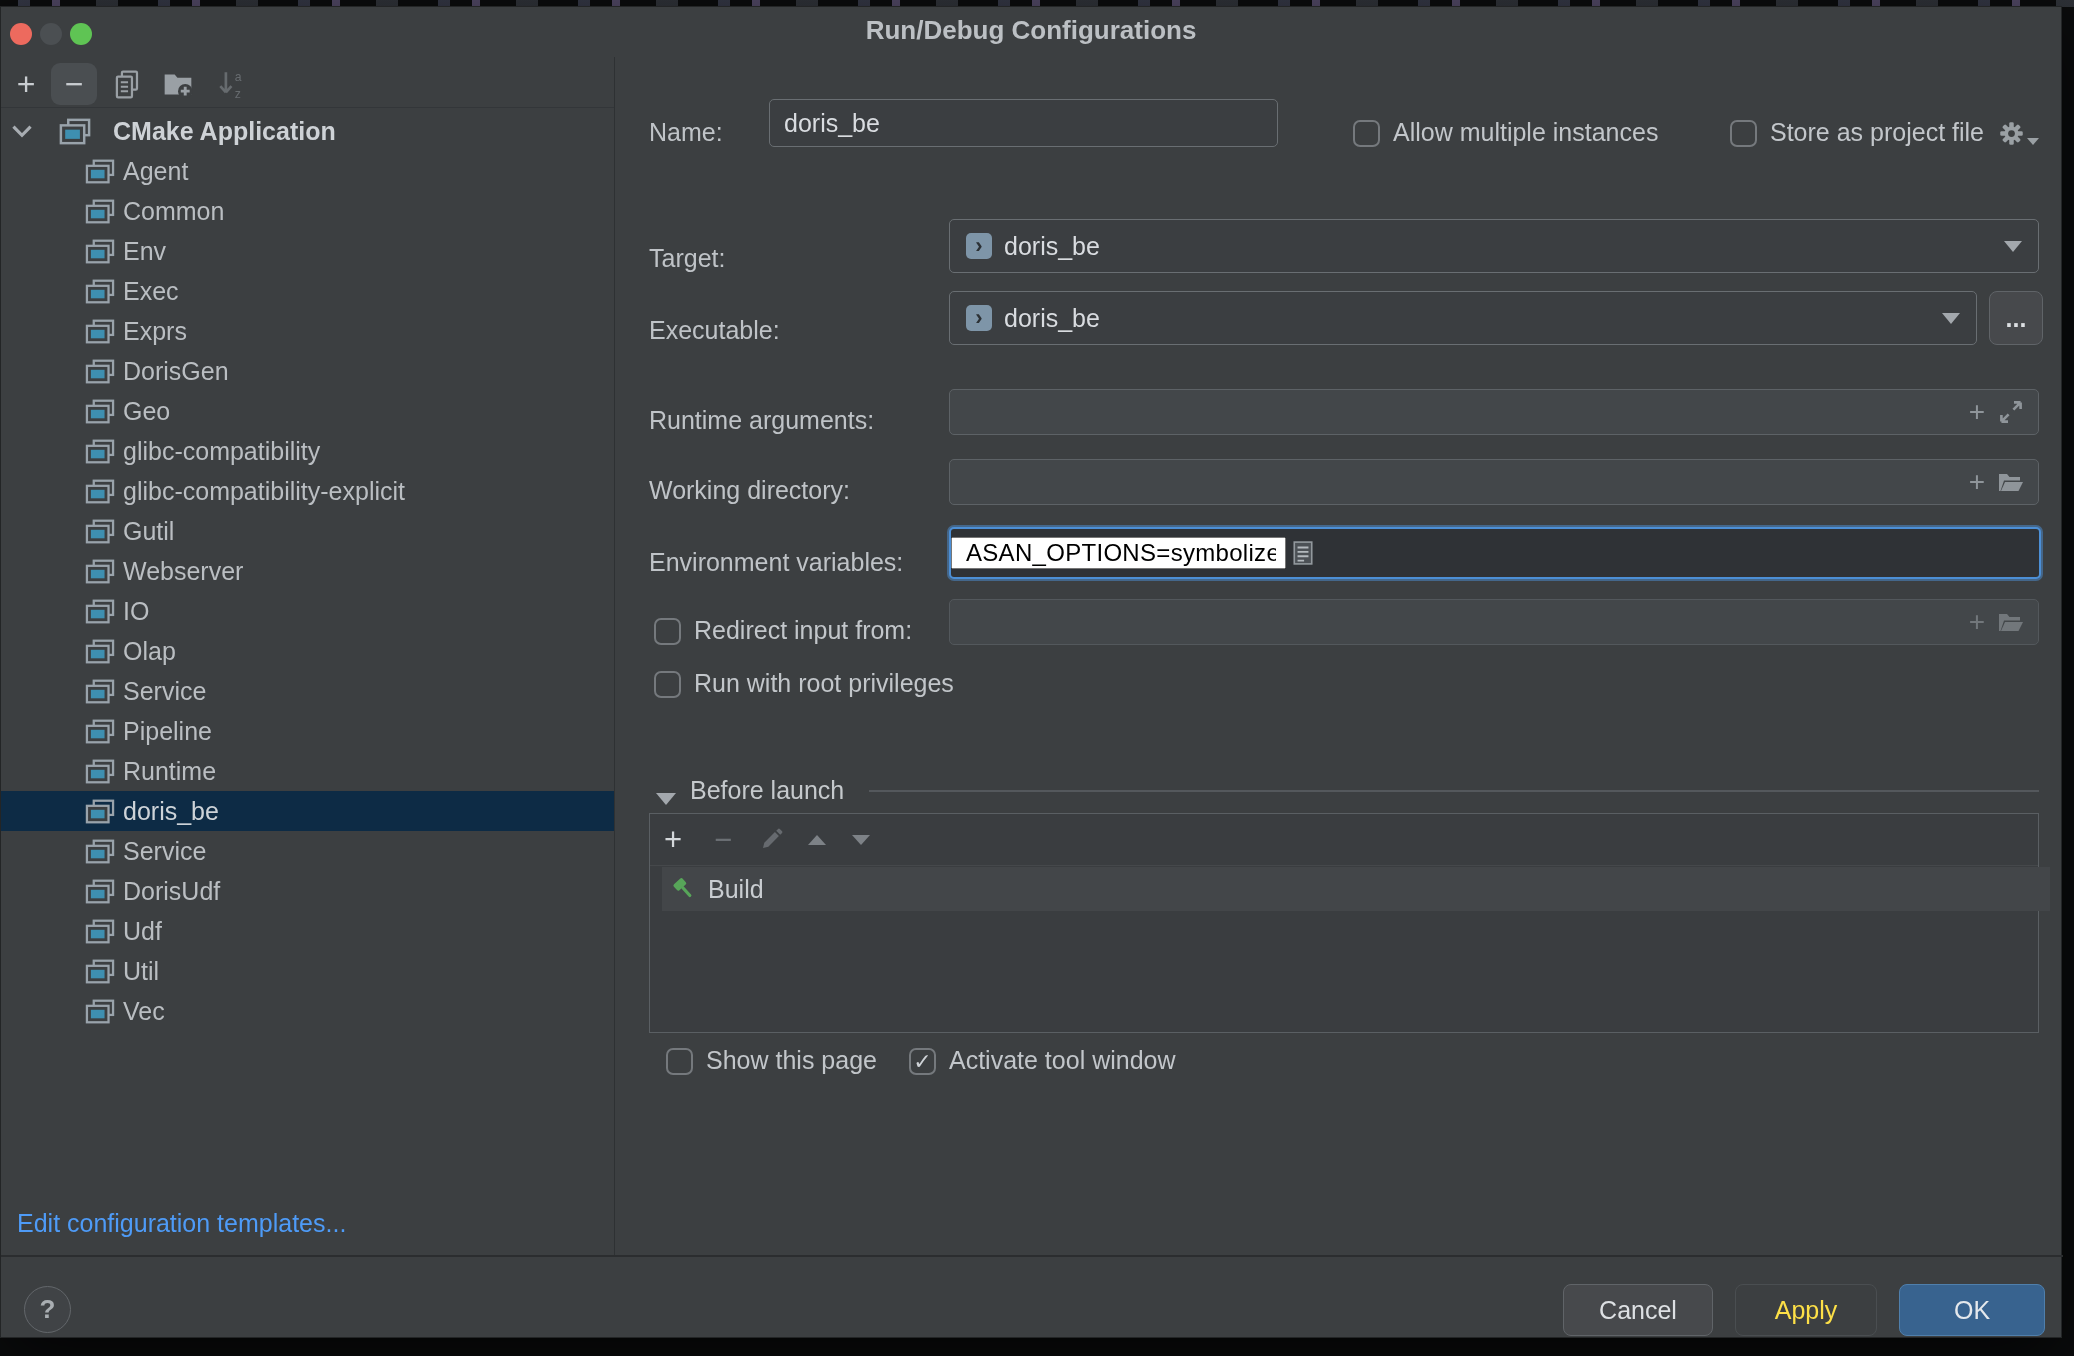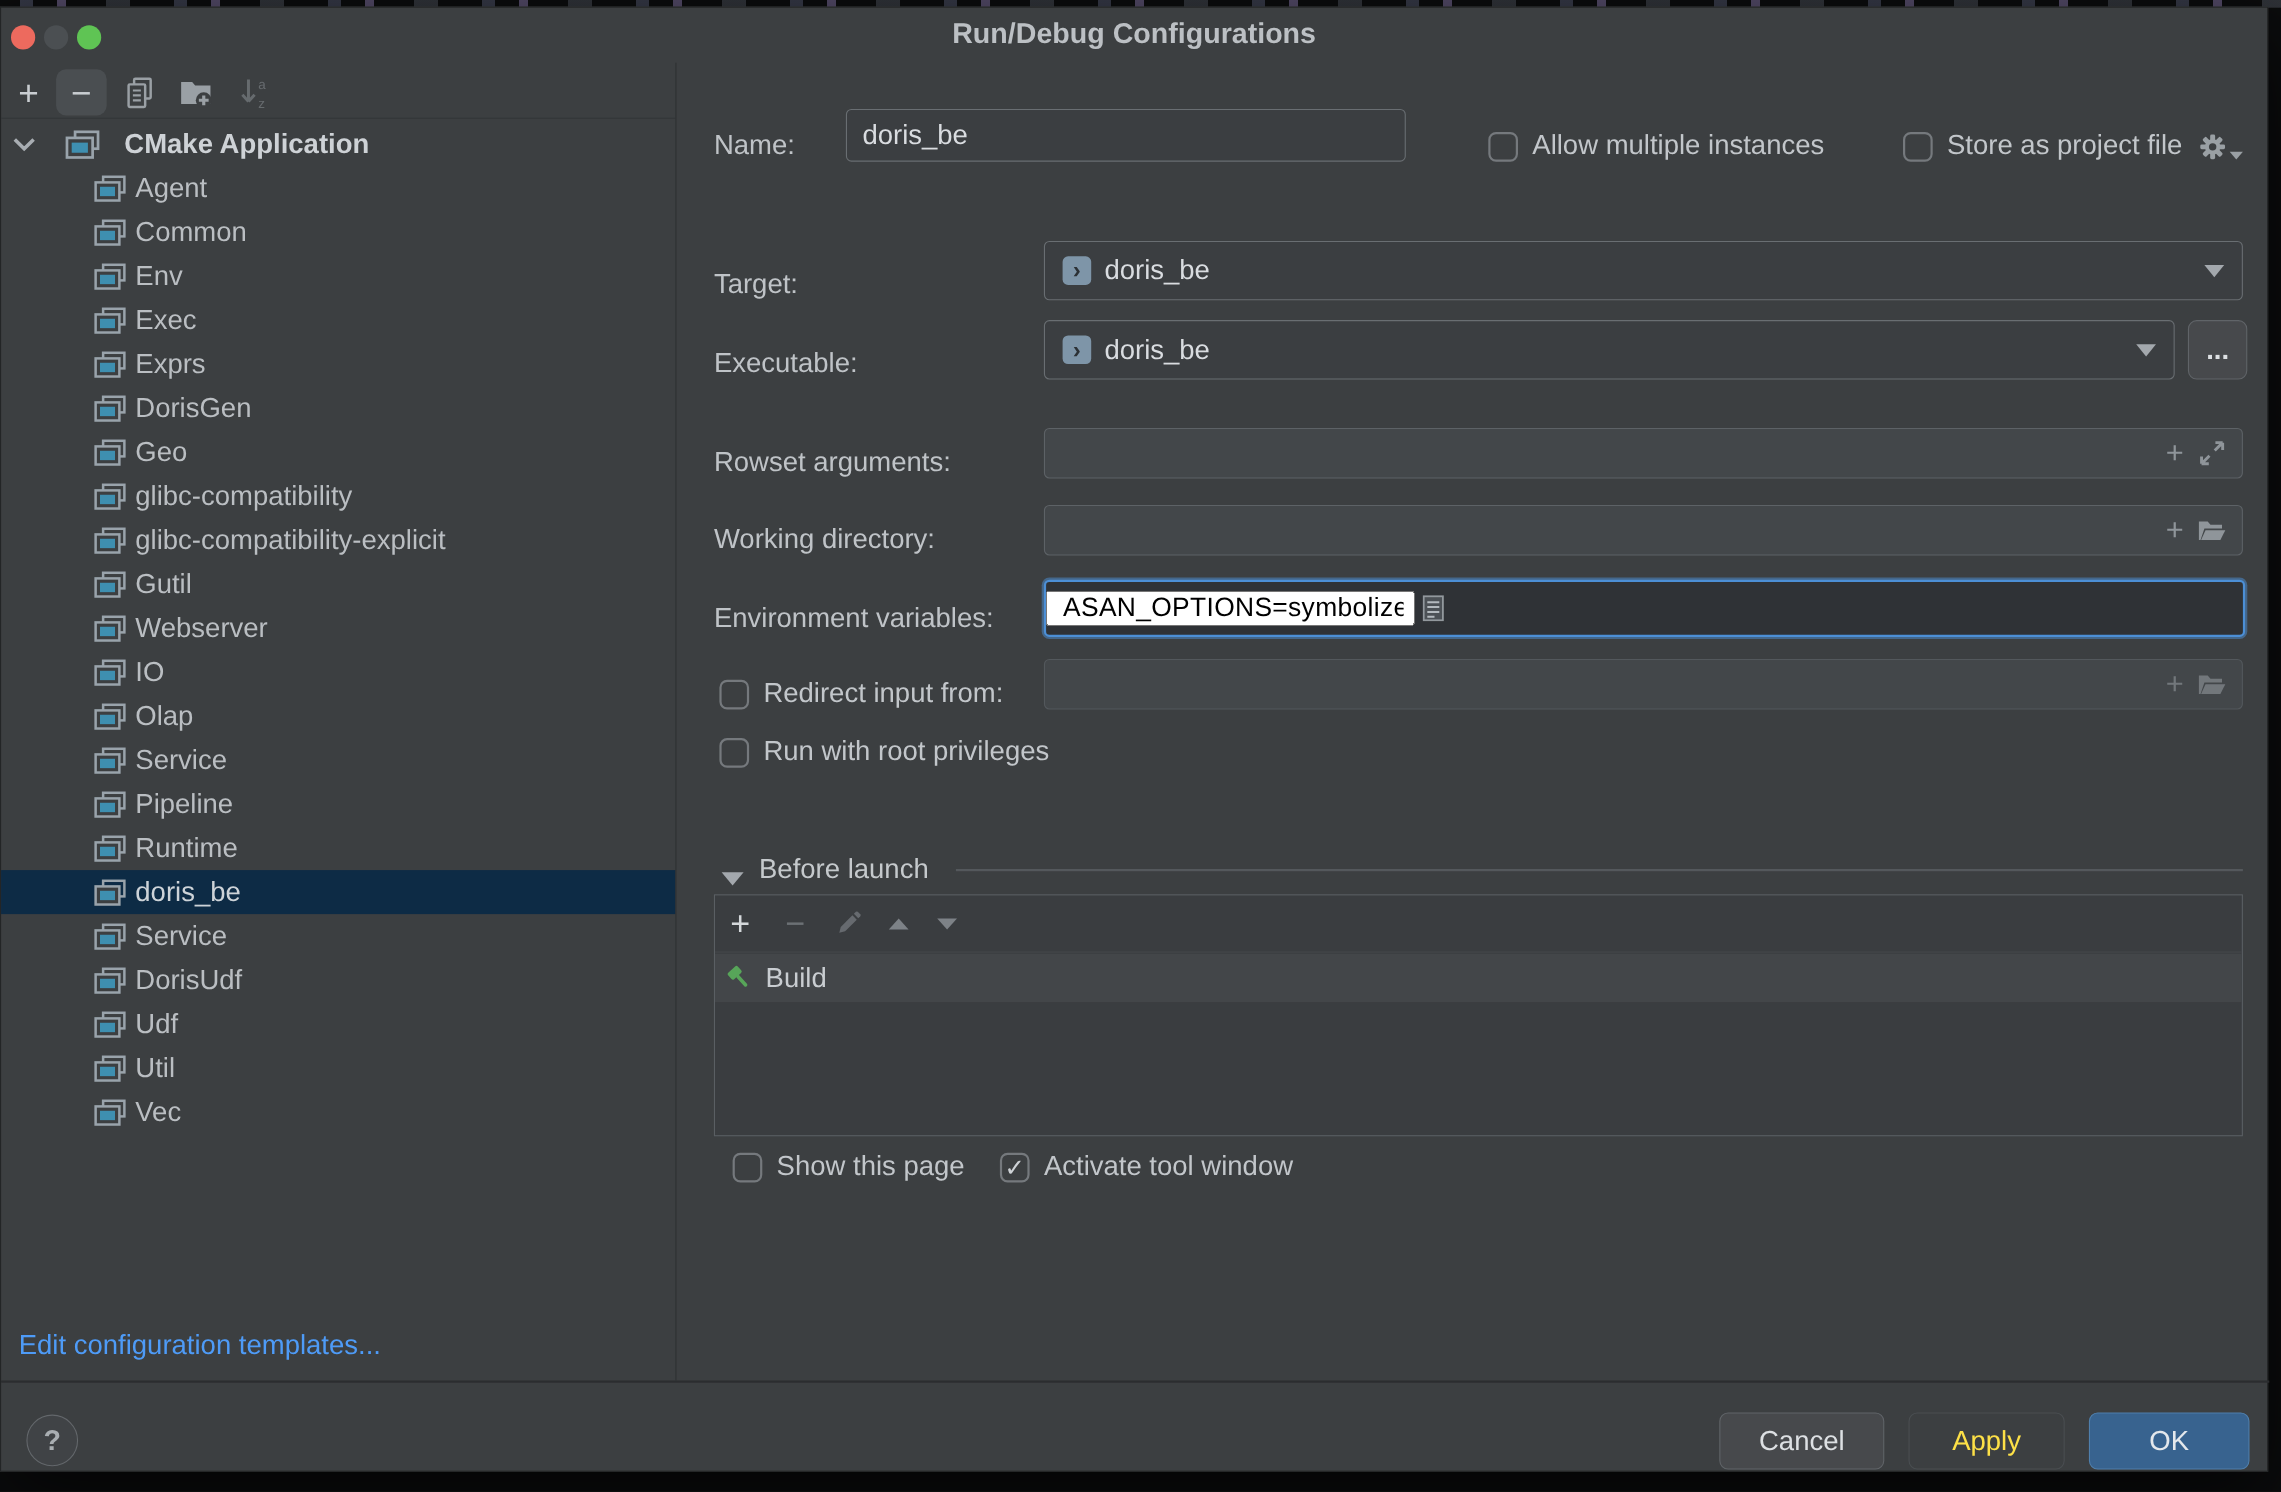--- a/index.html
+++ b/index.html
@@ -55,21 +55,21 @@
   .cb .tick { font-size:22px; color:#ced2d6; line-height:1; }
   .cb-lbl { font-size:25px; color:#c2c6ca; margin-left:13px; white-space:nowrap; cursor:pointer; }
 
   .section-hr { height:2px; background:#54585c; }
   .tri-down { width:0; height:0; border-left:10px solid transparent; border-right:10px solid transparent; border-top:12px solid #a3a8ad; }
   .tri-sm-down { width:0; height:0; border-left:9px solid transparent; border-right:9px solid transparent; border-top:10px solid #7d8287; }
   .tri-sm-up { width:0; height:0; border-left:9px solid transparent; border-right:9px solid transparent; border-bottom:10px solid #7d8287; }
 
   .bl-box { left:648px; top:806px; width:1390px; height:220px; border:1.5px solid #5a5f63; background:#3a3d40; }
   .bl-toolbar { position:absolute; left:0; top:0; width:100%; height:52px; display:flex; align-items:center; border-bottom:1px solid #45484b; }
-  .bl-row { position:absolute; left:0; top:53px; width:100%; height:44px; background:#434649; display:flex; align-items:center; }
+  .bl-row { position:absolute; left:12px; top:53px; width:100%; height:44px; background:#434649; display:flex; align-items:center; }
   .bl-row .txt { margin-left:10px; font-size:25px; color:#c9cdd1; }
 
   .footer-hr { left:0; top:1248px; width:2062px; height:2px; background:#2b2d2f; }
   .btn { height:52px; border-radius:8px; font-size:25px; display:flex; align-items:center; justify-content:center; cursor:pointer; }
   .btn-cancel { background:#47494c; border:1.5px solid #606468; color:#dde0e3; }
   .btn-apply { background:transparent; border:1.5px solid #4a4e51; color:#fde047; }
   .btn-ok { background:#38638f; border:1.5px solid #4f7fac; color:#e4e8ec; }
   .help { width:47px; height:47px; border-radius:50%; background:#404346; border:1.5px solid #63676b; color:#a9aeb2;
     display:flex; align-items:center; justify-content:center; font-size:26px; font-weight:bold; cursor:pointer; }
 
@@ -375,21 +375,21 @@
       <span class="lbl">Executable:</span>
     </div>
     <div class="abs combo" style="left:948px; top:284px; width:1028px; height:54px;">
       <span class="tgt-ic">›</span>
       <span class="cval">doris_be</span>
       <span class="caret"></span>
     </div>
     <div class="abs btn btn-cancel" style="left:1988px; top:284px; width:54px; height:54px; font-weight:bold;">...</div>
 
     <div class="abs row-c" style="left:648px; top:382px; height:46px;">
-      <span class="lbl">Rowset arguments:</span>
+      <span class="lbl">Runtime arguments:</span>
     </div>
     <div class="abs emptyfield" style="left:948px; top:382px; width:1090px; height:46px;">
       <span class="in-ic">
           <span class="glyph">+</span>
         </span>
       <span class="in-ic">
         <svg viewBox="0 0 20 20" width="24" height="24">
           <path d="M12 8L18 2 M18 2h-5.5 M18 2v5.5" stroke="#8f959a" stroke-width="2.2" fill="none"></path>
           <path d="M8 12L2 18 M2 18h5.5 M2 18v-5.5" stroke="#8f959a" stroke-width="2.2" fill="none"></path>
         </svg>

